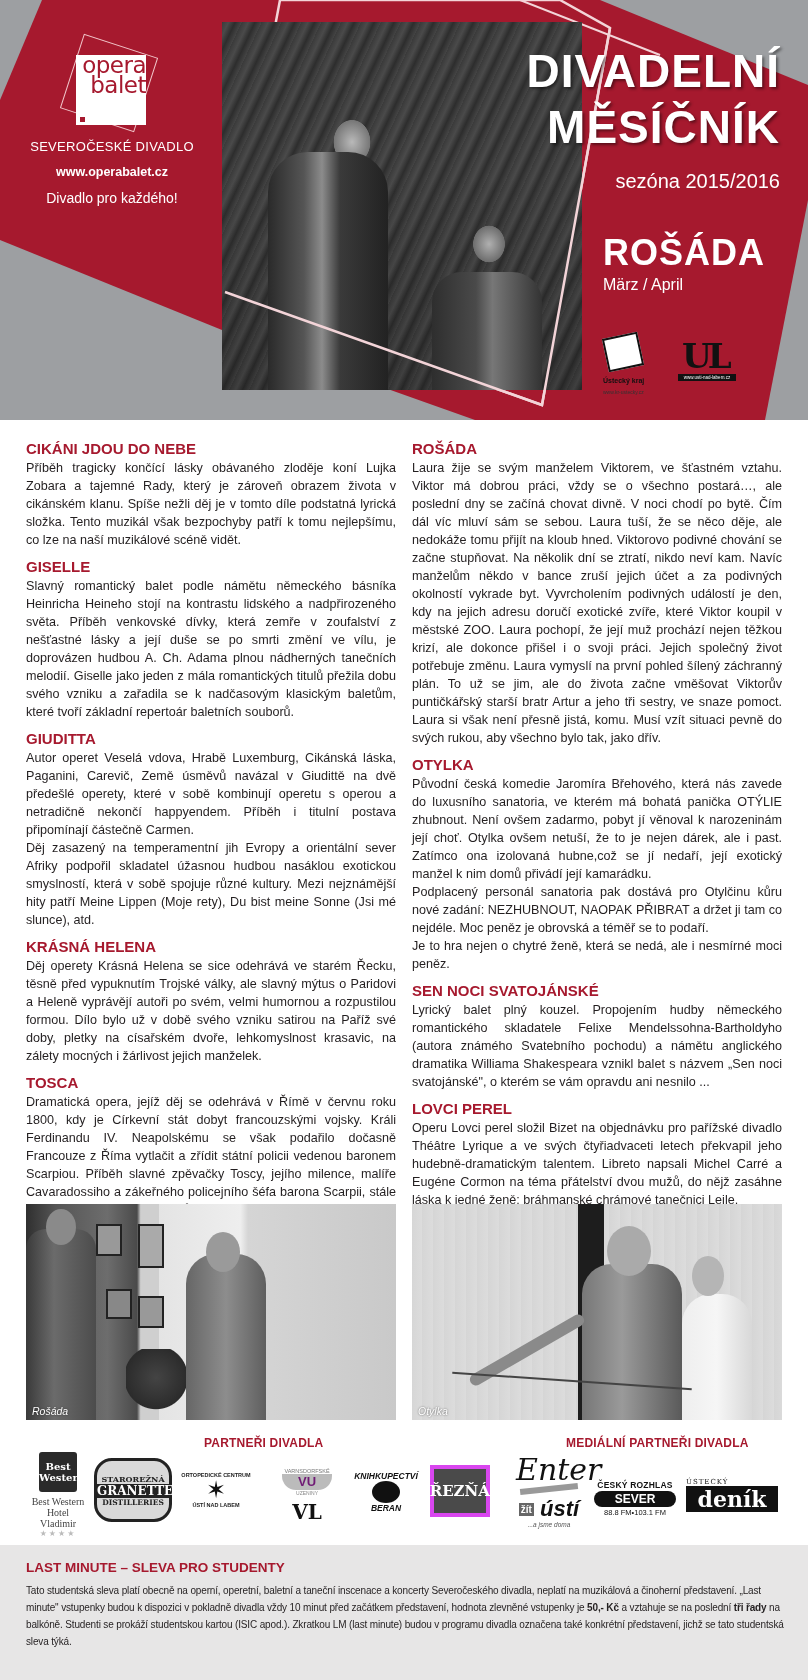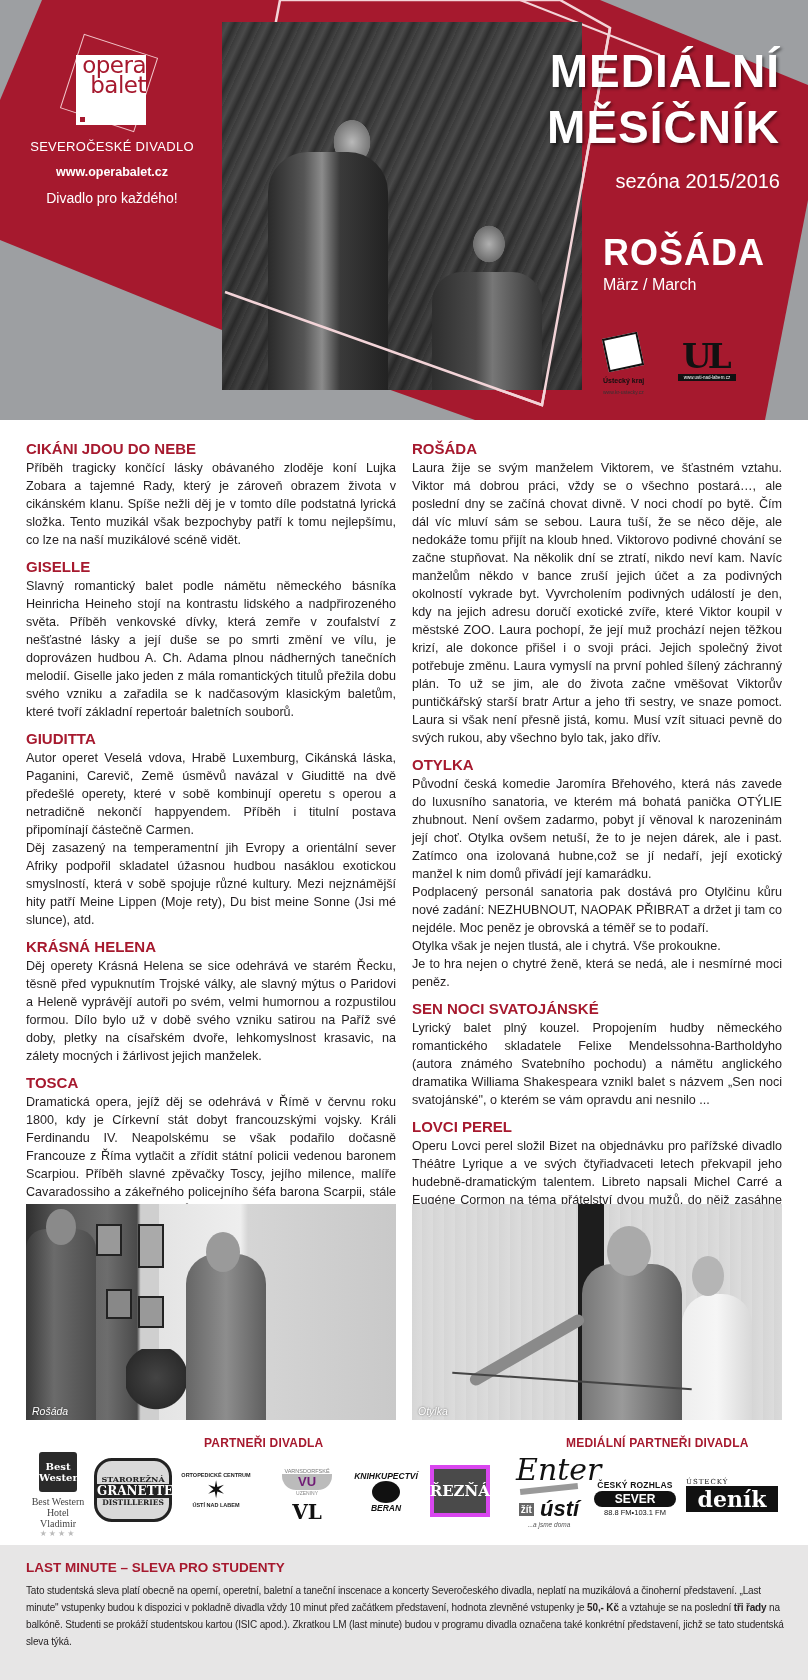--- a/index.html
+++ b/index.html
@@ -140,25 +140,25 @@
   <div class="org-slogan">Divadlo pro každého!</div>
 
   <div class="hero-photo">
     <div class="hero-figure1"></div>
     <div class="hero-figure2"></div>
   </div>
   <svg class="bg" width="808" height="420" style="pointer-events:none">
     <polyline points="225,292 542,405 610,28" fill="none" stroke="#f3d4d8" stroke-width="2.5"></polyline>
   </svg>
 
-  <div class="title1">MEDIÁLNÍ</div>
+  <div class="title1">DIVADELNÍ</div>
   <div class="title2">MĚSÍČNÍK</div>
   <div class="season">sezóna 2015/2016</div>
   <div class="month">ROŠÁDA</div>
-  <div class="month-sub">März / March</div>
+  <div class="month-sub">März / April</div>
 
   <div class="kraj-logo">
     <div class="kraj-book"></div>
     <div class="kraj-name">Ústecký kraj</div>
     <div class="kraj-web">www.kr-ustecky.cz</div>
   </div>
   <div class="usti-logo">
     <div class="usti-mark">UL</div>
     <div class="usti-web">www.usti-nad-labem.cz</div>
   </div>
@@ -189,21 +189,20 @@
   </div>
 <div class="col right" id="col-right">
     <div class="article">
       <h2>ROŠÁDA</h2>
       <p>Laura žije se svým manželem Viktorem, ve šťastném vztahu. Viktor má dobrou práci, vždy se o všechno postará…, ale poslední dny se začíná chovat divně. V noci chodí po bytě. Čím dál víc mluví sám se sebou. Laura tuší, že se něco děje, ale nedokáže tomu přijít na kloub hned. Viktorovo podivné chování se začne stupňovat. Na několik dní se ztratí, nikdo neví kam. Navíc manželům někdo v bance zruší jejich účet a za podivných okolností vykrade byt. Vyvrcholením podivných událostí je den, kdy na jejich adresu doručí exotické zvíře, které Viktor koupil v městské ZOO. Laura pochopí, že její muž prochází nejen těžkou krizí, ale dokonce přišel i o svoji práci. Jejich společný život potřebuje změnu. Laura vymyslí na první pohled šílený záchranný plán. To už se jim, ale do života začne vměšovat Viktorův puntičkářský starší bratr Artur a jeho tři sestry, ve snaze pomoct. Laura si však není přesně jistá, komu. Musí vzít situaci pevně do svých rukou, aby všechno bylo tak, jako dřív.</p>
     </div>
     <div class="article">
       <h2>OTYLKA</h2>
       <p>Původní česká komedie Jaromíra Břehového, která nás zavede do luxusního sanatoria, ve kterém má bohatá panička OTÝLIE zhubnout. Není ovšem zadarmo, pobyt jí věnoval k narozeninám její choť. Otylka ovšem netuší, že to je nejen dárek, ale i past. Zatímco ona izolovaná hubne,což se jí nedaří, její exotický manžel k nim domů přivádí její kamarádku.</p>
       <p>Podplacený personál sanatoria pak dostává pro Otylčinu kůru nové zadání: NEZHUBNOUT, NAOPAK PŘIBRAT a držet ji tam co nejdéle. Moc peněz je obrovská a téměř se to podaří.</p>
-      <p>Otylka však je nejen tlustá, ale i chytrá. Vše prokoukne.</p>
       <p>Je to hra nejen o chytré ženě, která se nedá, ale i nesmírné moci peněz.</p>
     </div>
     <div class="article">
       <h2>SEN NOCI SVATOJÁNSKÉ</h2>
       <p>Lyrický balet plný kouzel. Propojením hudby německého romantického skladatele Felixe Mendelssohna-Bartholdyho (autora známého Svatebního pochodu) a námětu anglického dramatika Williama Shakespeara vznikl balet s názvem „Sen noci svatojánské", o kterém se vám opravdu ani nesnilo ...</p>
     </div>
     <div class="article">
       <h2>LOVCI PEREL</h2>
       <p>Operu Lovci perel složil Bizet na objednávku pro pařížské divadlo Théâtre Lyrique a ve svých čtyřiadvaceti letech překvapil jeho hudebně-dramatickým talentem. Libreto napsali Michel Carré a Eugéne Cormon na téma přátelství dvou mužů, do nějž zasáhne láska k jedné ženě: bráhmanské chrámové tanečnici Lejle.</p>
     </div>

